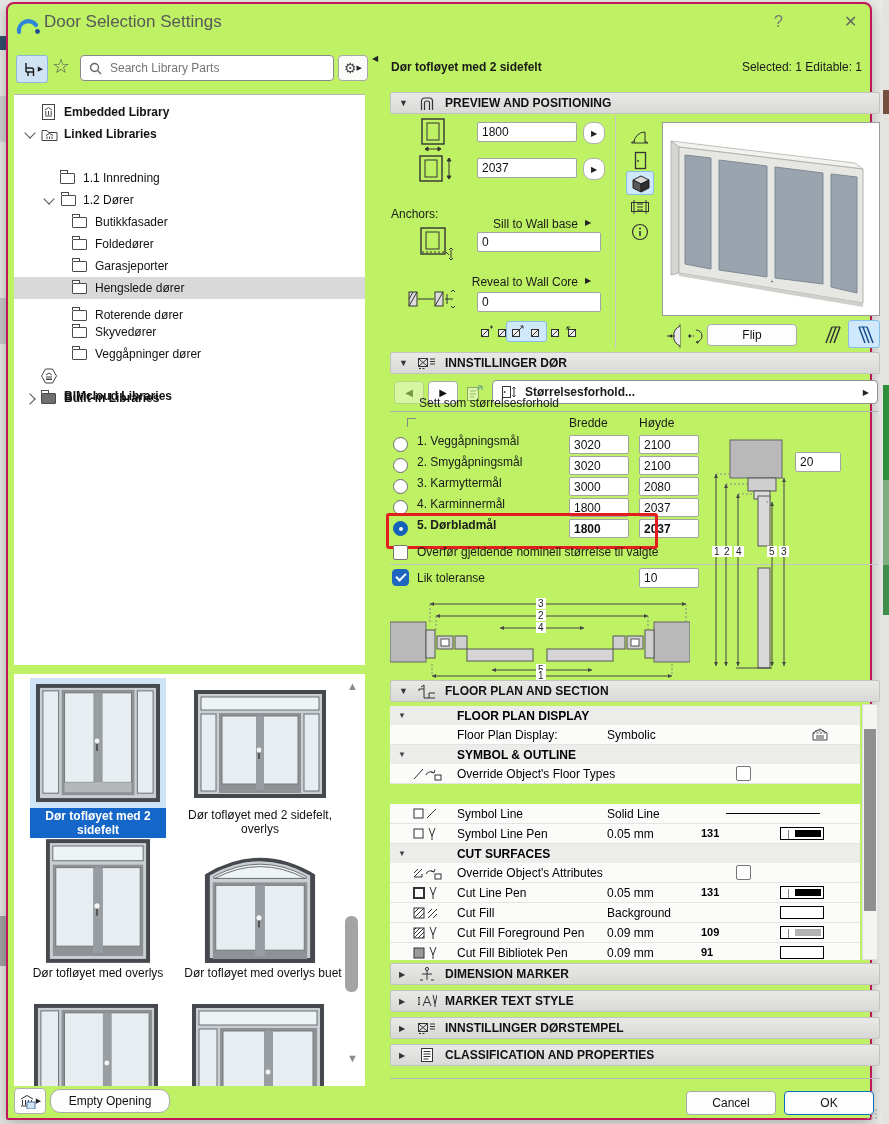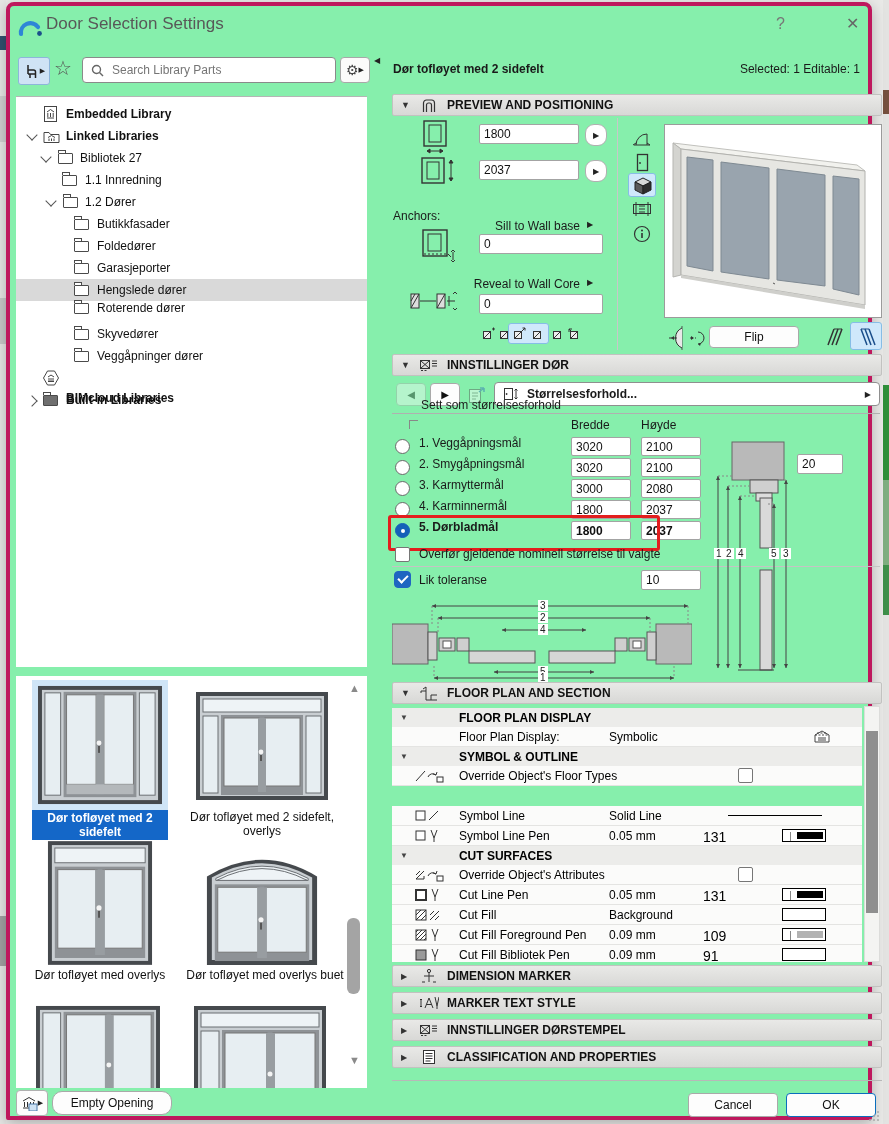--- a/index.html
+++ b/index.html
@@ -1,38 +1,38 @@
 <!DOCTYPE html>
 <html><head>
 <meta charset="utf-8">
 <style>
   html,body{margin:0;padding:0;}
   body{font-family:"Liberation Sans","DejaVu Sans",sans-serif;background:#dedede;}
   #screen{position:relative;width:889px;height:1124px;background:#e9e9e7;overflow:hidden;}
   .abs{position:absolute;}
-  #dialog{position:absolute;left:6px;top:2px;width:866px;height:1118px;background:#86efac;
-    border:4px solid #be185d;border-radius:8px 8px 2px 2px;box-shadow:0 4px 14px rgba(0,0,0,.25);box-sizing:border-box;}
+  #dialog{position:absolute;left:6px;top:2px;width:866px;height:1118px;background:#bef264;
+    border:2px solid #be185d;border-radius:8px 8px 2px 2px;box-shadow:0 4px 14px rgba(0,0,0,.25);box-sizing:border-box;}
   .txt{font-size:12px;color:#1a1a1a;white-space:nowrap;}
   .b{font-weight:bold;}
   .fld{position:absolute;background:#fff;border:1px solid #a3a3a3;border-radius:2px;font-family:inherit;
     font-size:12px;color:#111;padding:0 4px;box-sizing:border-box;outline:none;}
   .arrowbtn{position:absolute;width:20px;height:20px;background:#fff;border:1px solid #b0b0b0;border-radius:9px;
     font-size:8px;color:#222;display:flex;align-items:center;justify-content:center;cursor:pointer;}
   .secbar{position:absolute;left:382px;width:490px;height:22px;background:linear-gradient(#e9e9e7,#d8d8d6);
     border:1px solid #c2c2c0;border-radius:2px;display:flex;align-items:center;box-sizing:border-box;}
   .secbar .tri{font-size:9px;color:#333;margin:0 8px 0 8px;width:10px;}
   .secbar .sectitle{font-size:12px;font-weight:bold;color:#111;}
   .sicon{display:inline-flex;width:20px;margin-right:8px;justify-content:center;}
   .subhdr{position:absolute;left:0;width:470px;height:19px;background:#ececea;display:flex;align-items:center;box-sizing:border-box;}
   .subhdr .tri{font-size:8px;color:#444;margin:0 6px 0 8px;}
   .subhdr .t{font-size:12px;font-weight:bold;margin-left:45px;}
   .prow{position:absolute;left:0;width:470px;height:20px;background:#fbfbfa;border-bottom:1px solid #e4e4e2;box-sizing:border-box;}
   .prow .lbl{position:absolute;left:67px;top:3px;font-size:12px;}
   .prow .val{position:absolute;left:217px;top:3px;font-size:12px;}
-  .prow .pen{position:absolute;left:311px;top:3px;font-size:14px;}
+  .prow .pen{position:absolute;left:311px;top:3px;font-size:11px;font-weight:bold;}
   .rowicon{position:absolute;left:22px;top:2px;}
   .chk{position:absolute;width:15px;height:15px;background:#fff;border:1px solid #767676;border-radius:2px;box-sizing:border-box;}
   .chk.on{background:#1f66c1;border-color:#1f66c1;border-radius:4px;}
   .chk.on::after{content:"";position:absolute;left:3px;top:3px;width:8px;height:4px;
     border-left:2px solid #fff;border-bottom:2px solid #fff;transform:rotate(-45deg);}
   .radio{position:absolute;width:15px;height:15px;border:1px solid #6a6a6a;border-radius:50%;background:#fff;box-sizing:border-box;}
   .radio.on{background:#1560b8;border-color:#1560b8;}
   .radio.on::after{content:"";position:absolute;left:4.5px;top:4.5px;width:4px;height:4px;border-radius:50%;background:#fff;}
   .swatch{position:absolute;left:390px;top:3px;width:44px;height:13px;background:#fff;border:1px solid #000;box-sizing:border-box;}
   .swatch .tick{position:absolute;left:7px;top:2px;width:1px;height:9px;background:#888;}
@@ -123,25 +123,20 @@
       <div class="trow" style="top:28px;">
         <span class="chev d" style="left:12px;"></span>
         <span class="abs" style="left:27px;top:4px;">
             <svg width="17" height="14">
               <path d="M1 3.5 h5 l1.5 2 h8.5 v8 h-15 z" fill="#fff" stroke="#444"></path>
               <path d="M5 8.5 L8.5 6.5 L12 8.5 M6 9.5v2.5 M8.5 9.5v2.5 M11 9.5v2.5" stroke="#444" fill="none"></path>
             </svg>
           </span>
         <span class="tlabel b" style="left:50px;">Linked Libraries</span>
       </div>
-      <div class="trow" style="top:50px;">
-        <span class="chev d" style="left:26px;"></span>
-        <span class="fold" style="left:42px;"></span>
-        <span class="tlabel" style="left:64px;">Bibliotek 27</span>
-      </div>
       <div class="trow" style="top:72px;">
         <span class="fold" style="left:46px;"></span>
         <span class="tlabel" style="left:69px;">1.1 Innredning</span>
       </div>
       <div class="trow" style="top:94px;">
         <span class="chev d" style="left:31px;"></span>
         <span class="fold" style="left:47px;"></span>
         <span class="tlabel" style="left:69px;">1.2 Dører</span>
       </div>
       <div class="trow" style="top:116px;">
@@ -153,21 +148,21 @@
         <span class="tlabel" style="left:81px;">Garasjeporter</span>
       </div>
       <div class="trow" style="top:138px;">
         <span class="fold" style="left:58px;"></span>
         <span class="tlabel" style="left:81px;">Foldedører</span>
       </div>
       <div class="trow sel" style="top:182px;">
         <span class="fold" style="left:58px;"></span>
         <span class="tlabel" style="left:81px;">Hengslede dører</span>
       </div>
-      <div class="trow" style="top:200px;">
+      <div class="trow" style="top:209px;">
         <span class="fold" style="left:58px;"></span>
         <span class="tlabel" style="left:81px;">Roterende dører</span>
       </div>
       <div class="trow" style="top:226px;">
         <span class="fold" style="left:58px;"></span>
         <span class="tlabel" style="left:81px;">Skyvedører</span>
       </div>
       <div class="trow" style="top:248px;">
         <span class="fold" style="left:58px;"></span>
         <span class="tlabel" style="left:81px;">Veggåpninger dører</span>

